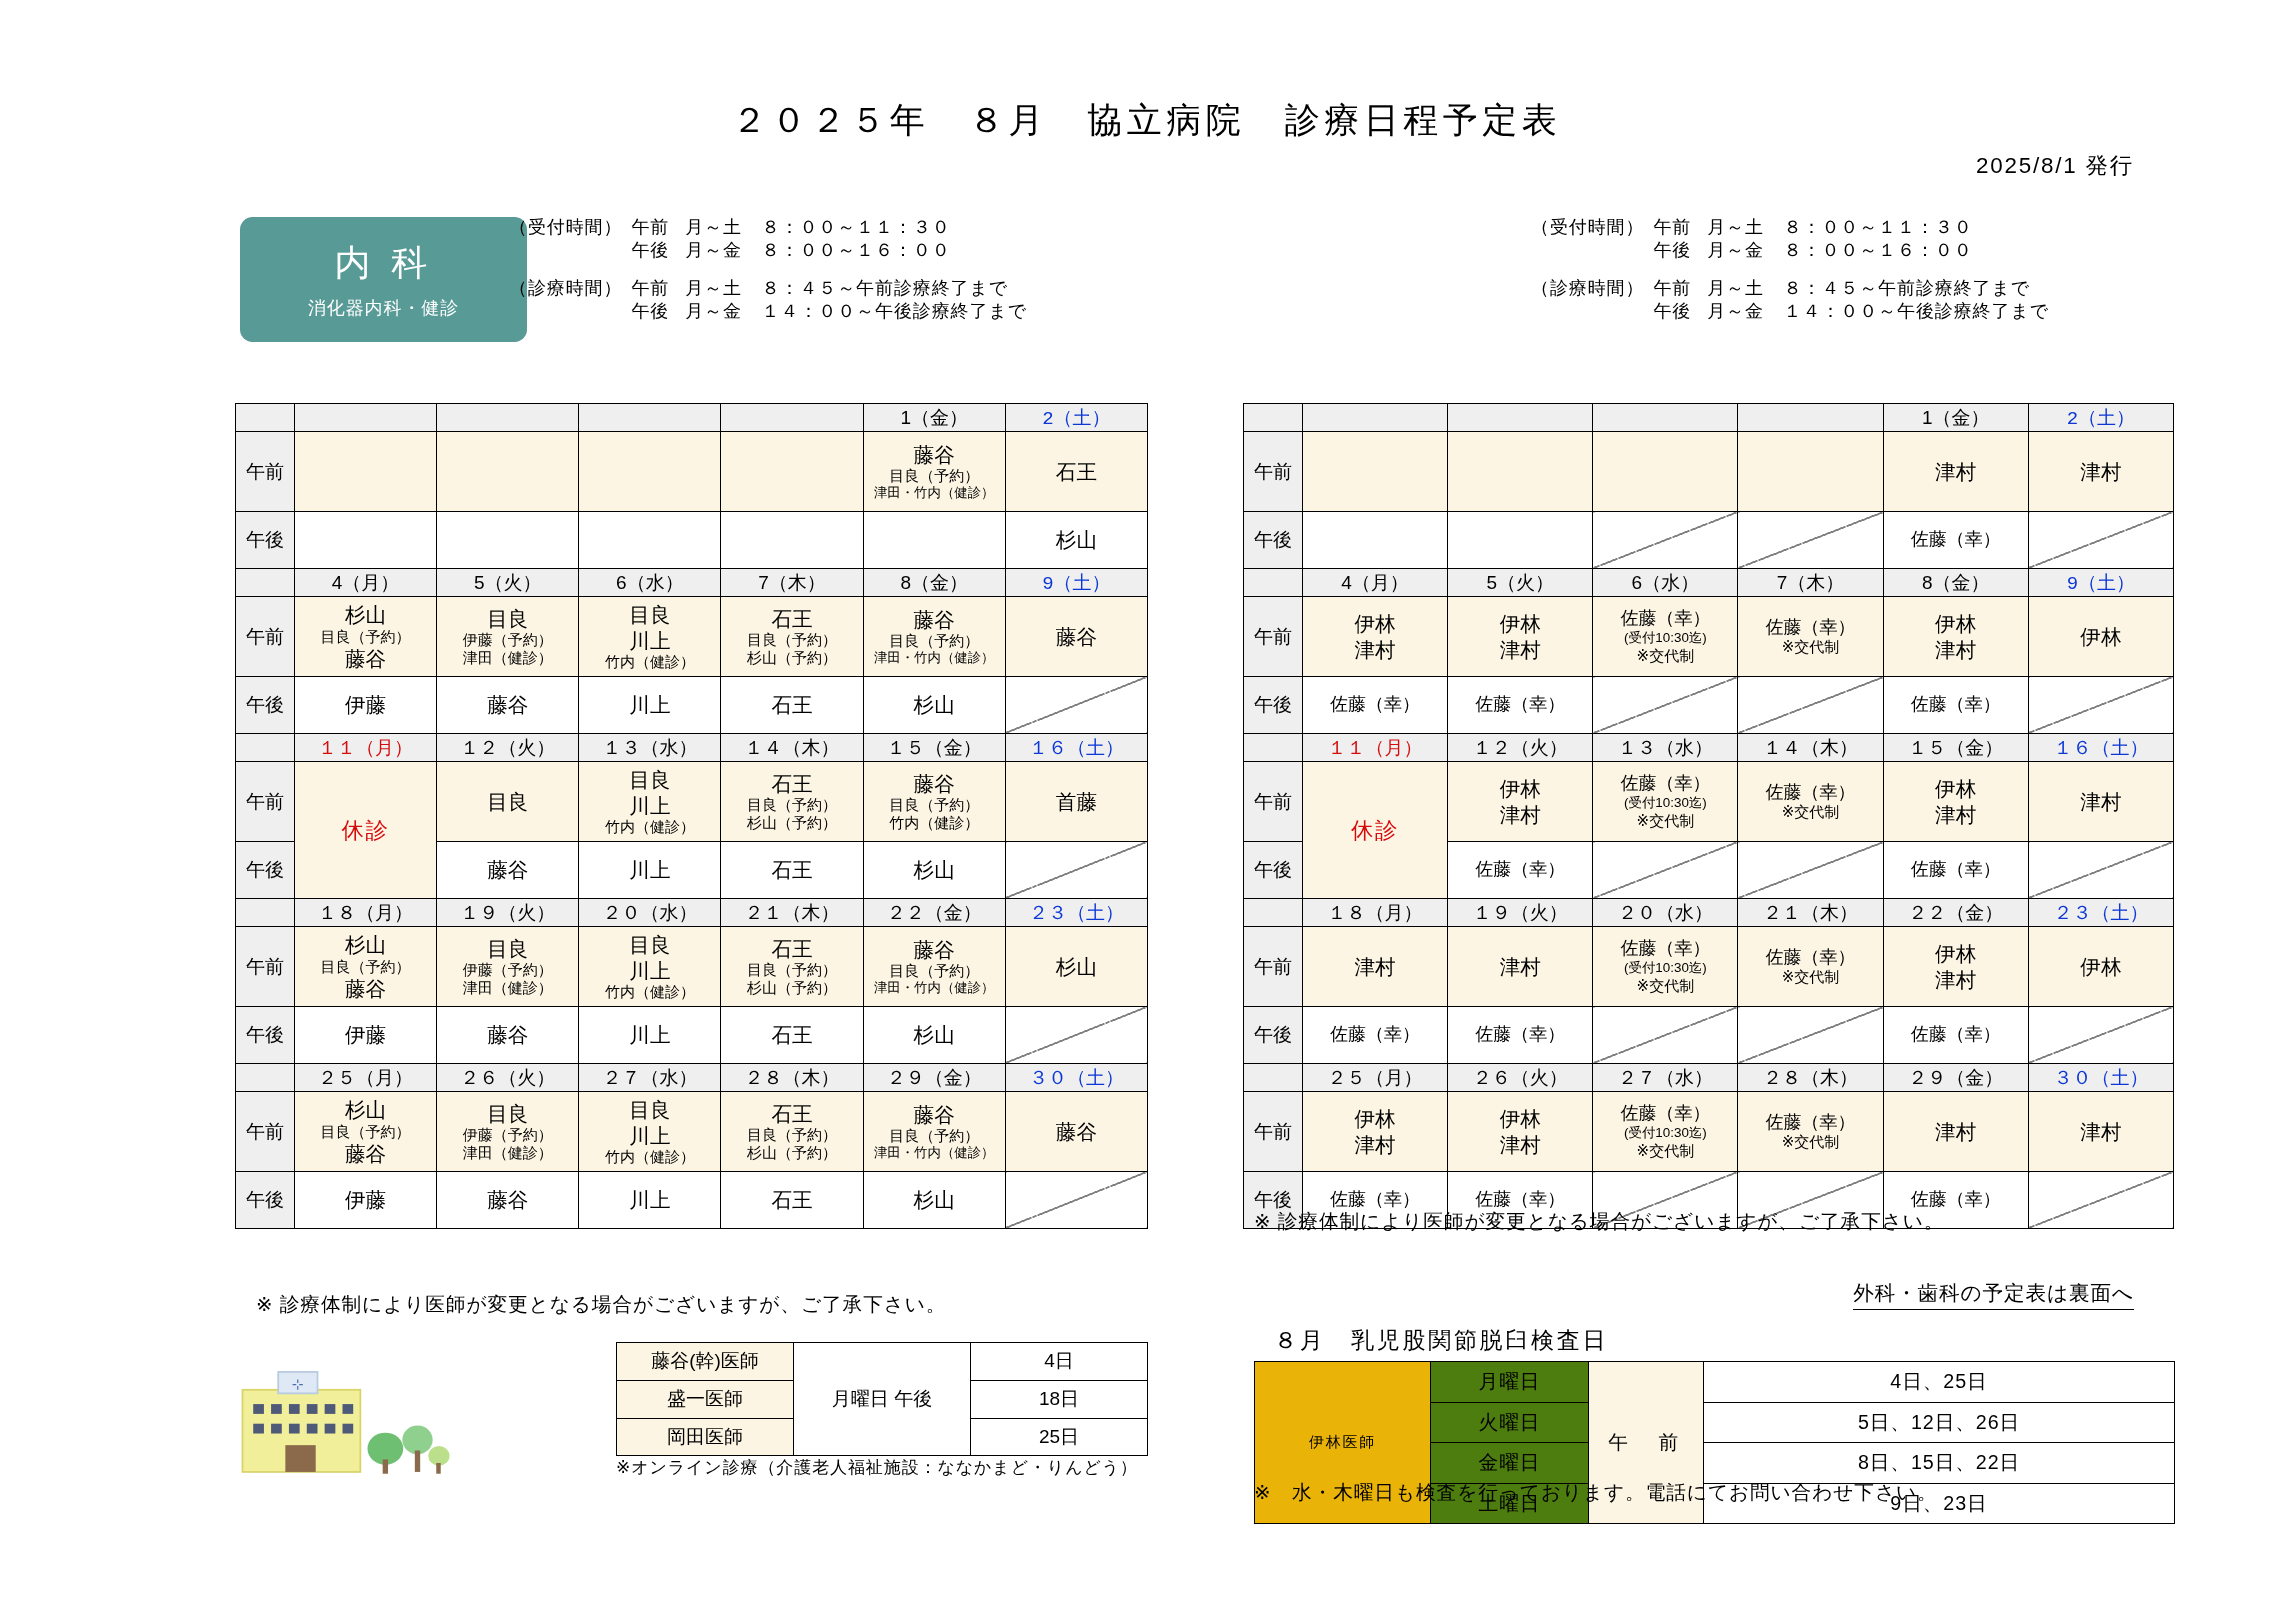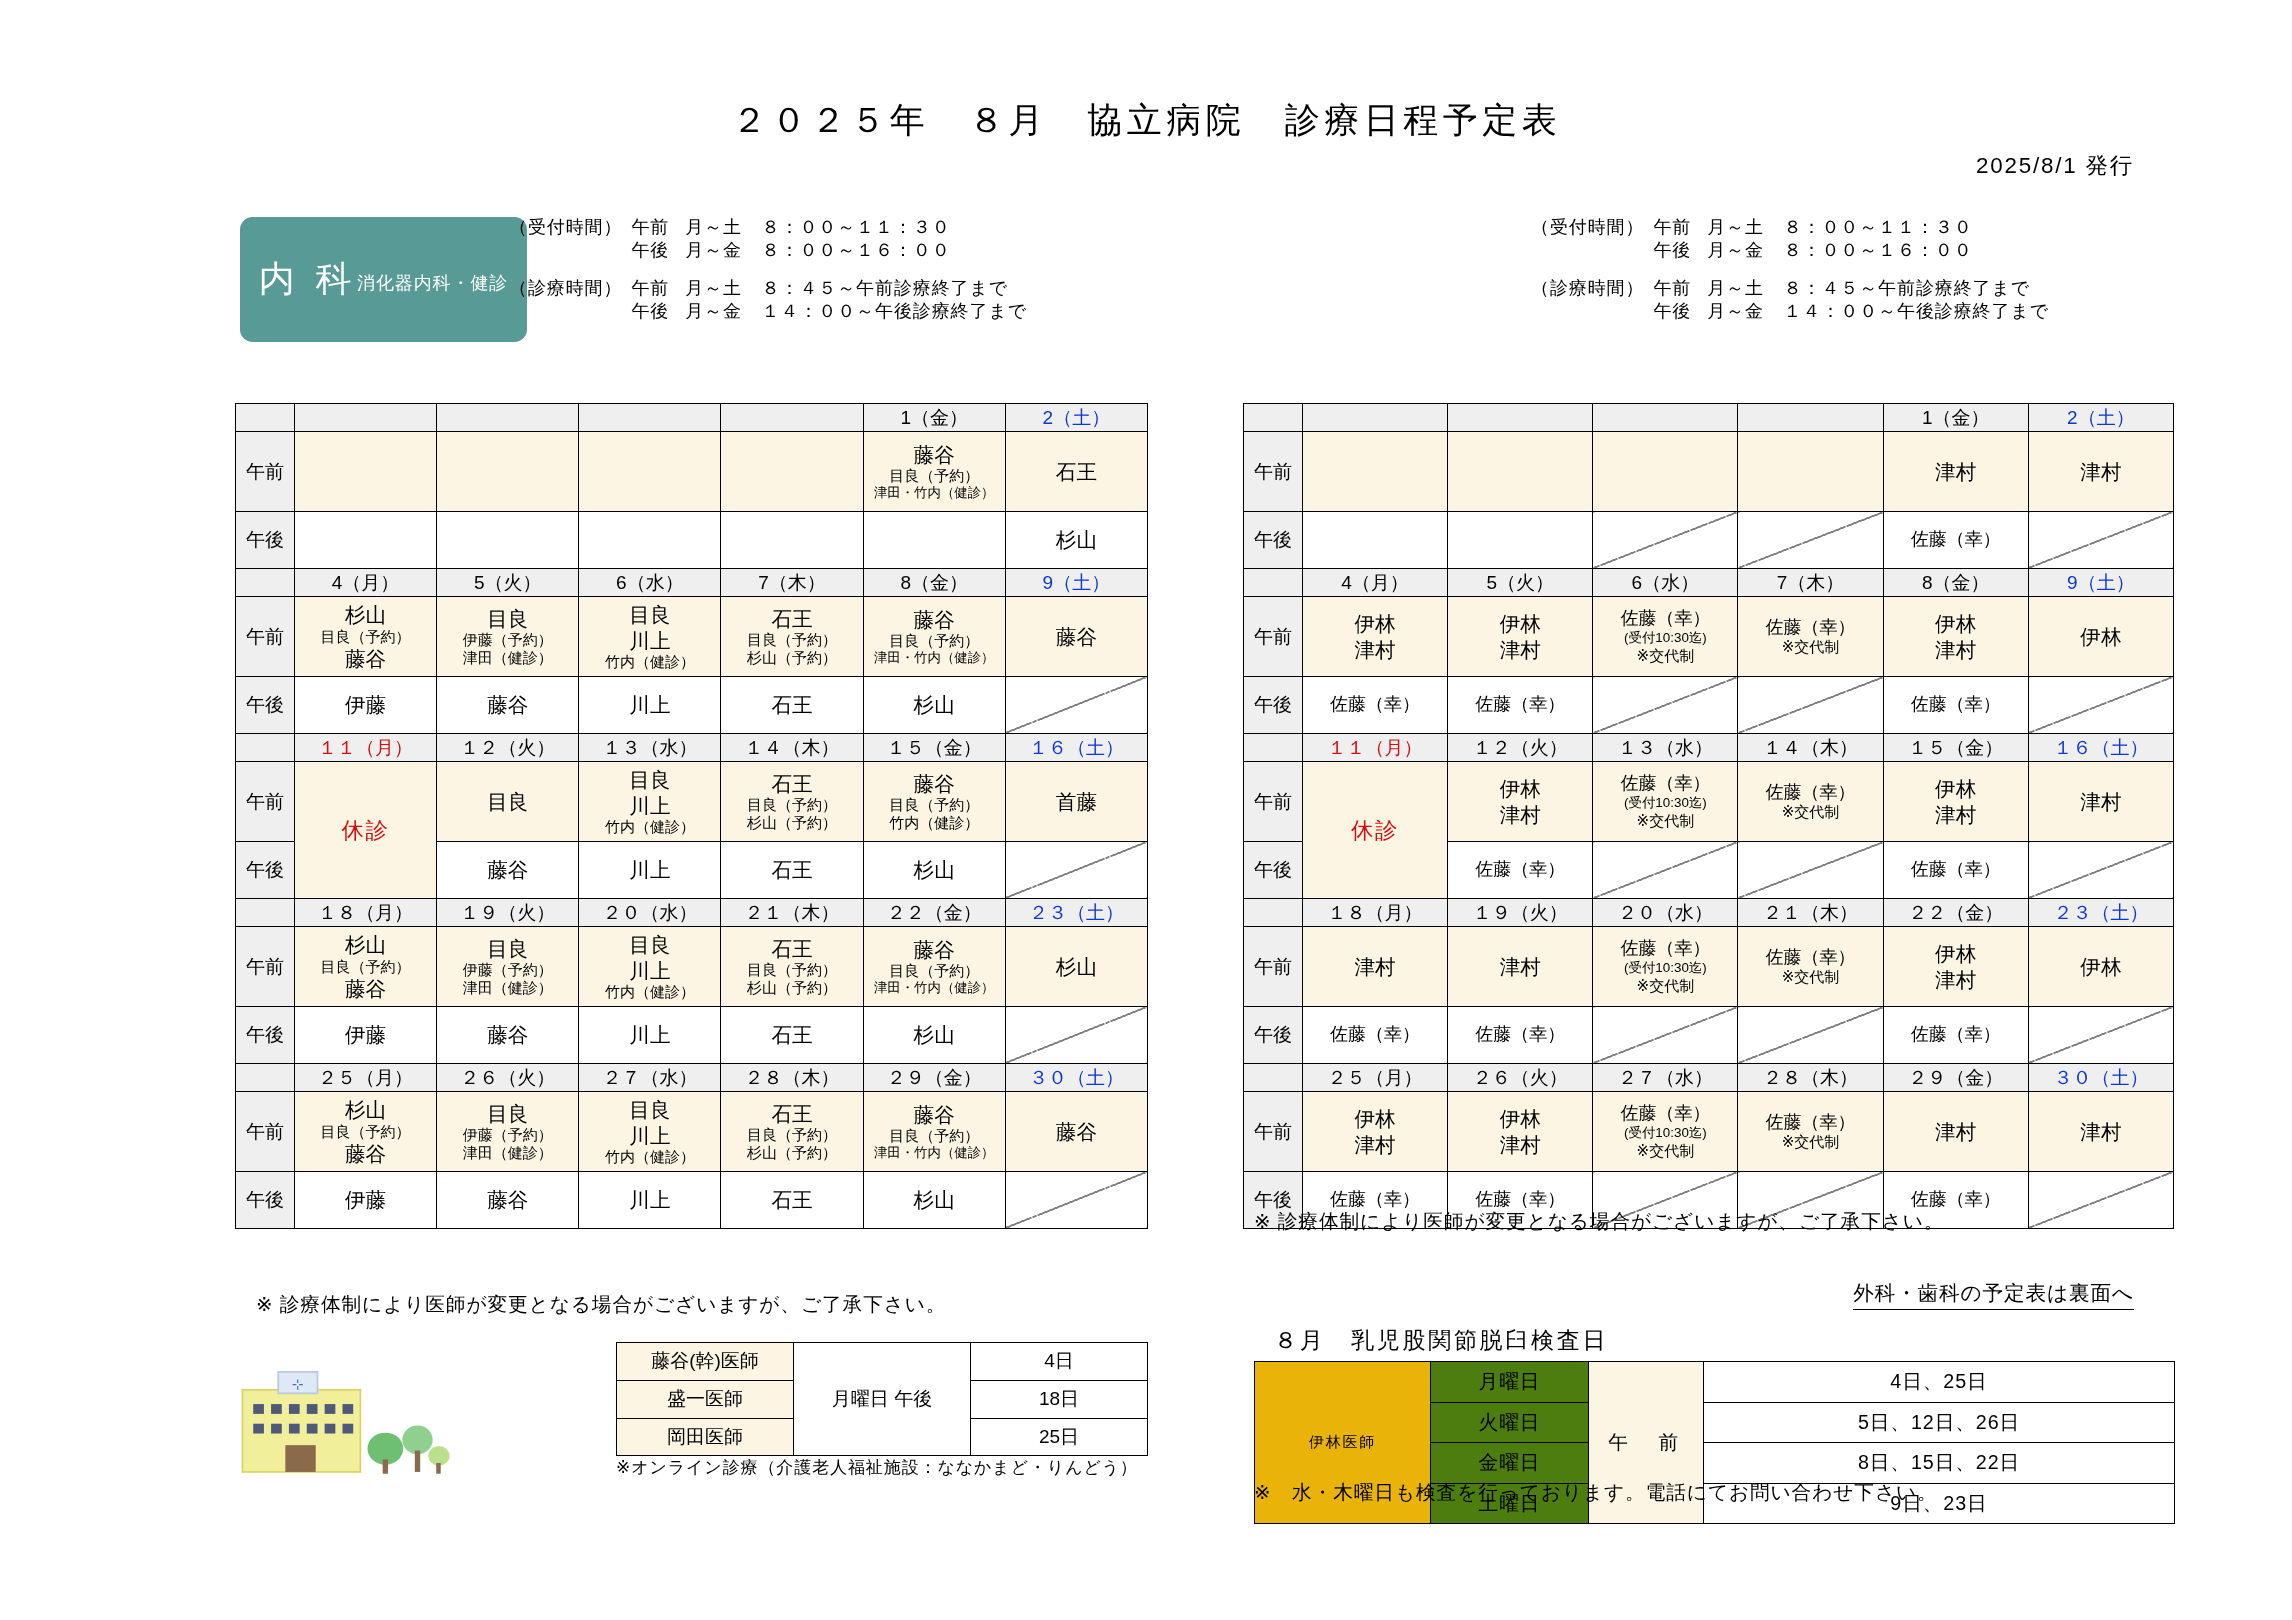--- a/index.html
+++ b/index.html
@@ -18,21 +18,21 @@
     position:absolute;top:97px;left:0;width:2293px;text-align:center;
     font-size:35px;letter-spacing:4.5px;font-weight:400;
   }
   .issue-date{
     position:absolute;top:150px;right:159px;font-size:22.4px;letter-spacing:1.8px;
   }
 
   
   .dept-badge{
     position:absolute;border-radius:12.5px;color:#fff;
-    display:flex;flex-direction:row;align-items:center;justify-content:center;
+    display:flex;flex-direction:column;align-items:center;justify-content:center;
   }
   .dept-badge .main{font-size:36px;letter-spacing:5.4px;}
   .dept-badge .sub{font-size:18px;letter-spacing:0.9px;margin-top:7.2px;}
 
   .hours{position:absolute;font-size:18px;line-height:1.0;}
   .hours table{border-collapse:collapse;}
   .hours td{padding:2.7px 0;vertical-align:top;white-space:nowrap;letter-spacing:0.9px;}
   .hours td.lbl{padding-right:9px;}
   .hours td.c2{padding-right:16px;}
   .hours td.c3{padding-right:19.7px;}
@@ -41,21 +41,21 @@
   
   table.sched{border-collapse:collapse;position:absolute;table-layout:fixed;}
   table.sched td{
     border:0.9px solid #000;
     text-align:center;
     vertical-align:middle;
     font-size:19px;
     padding:0;
   }
   .hdr{background:#efefef;font-size:20.6px;height:27px;}
-  .sat{color:#0b37d6;}
+  .sat{color:#0b37d6;font-family:Liberation Mono, monospace;}
   .sun{color:#d60b0b;}
   .rowlbl{background:#efefef;font-size:19.7px;width:59px;}
   .cellAM{background:#fcf5e4;height:79px;}
   .cellPM{background:#ffffff;height:56px;}
   .namebig{font-size:20.6px;line-height:1.22;}
   .namemid{font-size:18px;line-height:1.22;}
   .namesm{font-size:15px;line-height:1.2;}
   .namexs{font-size:13.4px;line-height:1.2;}
   .kyushin{color:#d60b0b;font-size:22.4px;letter-spacing:1.8px;}
   .diag{

